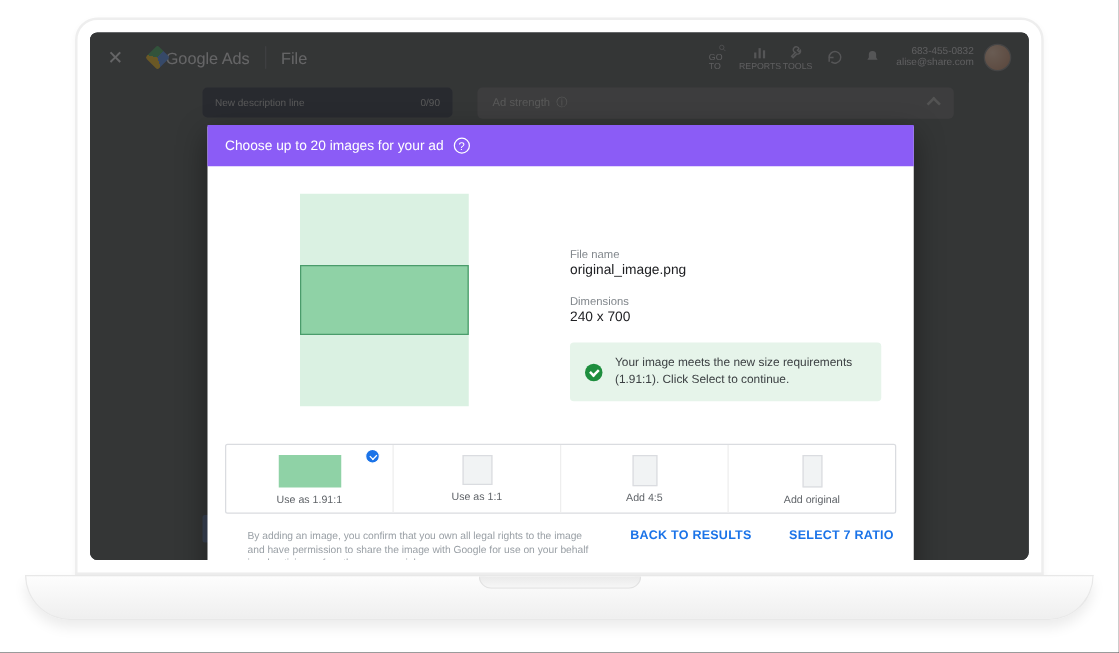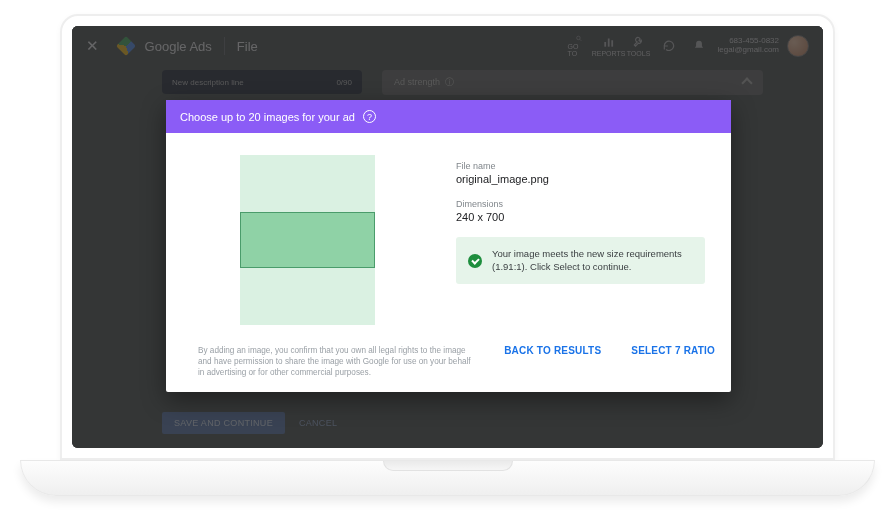--- a/index.html
+++ b/index.html
@@ -12,21 +12,21 @@
 
   
   .screen { position: relative; width: 100%; height: 100%; background: #3c4043; border-radius: 6px; overflow: hidden; }
 
   
   .backdrop { position: absolute; inset: 0; background: #3c4043; color: #cfd1d4; pointer-events: none; }
   .backdrop-overlay { position: absolute; inset: 0; background: rgba(50,50,50,0.72); }
 
   .topbar { position: absolute; top: 0; left: 0; right: 0; height: 40px; background: #3c4043; display: flex; align-items: center; padding: 0 14px; gap: 12px; font-size: 13px; color: #e8eaed; }
   .topbar .x { font-size: 15px; color: #e8eaed; margin-right: 8px; }
-  .logo { display: flex; align-items: center; gap: 12px; }
+  .logo { display: flex; align-items: center; gap: 0; }
   .logo-mark { width: 14px; height: 14px; background: conic-gradient(#4285F4 0 33%, #FBBC05 33% 66%, #34A853 66% 100%); transform: rotate(45deg); border-radius: 2px; }
   .divider-v { width: 1px; height: 18px; background: #5f6368; }
   .topbar-right { position: absolute; right: 14px; top: 0; height: 40px; display: flex; align-items: center; gap: 8px; }
   .icon-box { width: 22px; height: 22px; display: flex; flex-direction: column; align-items: center; justify-content: center; color: #cfd1d4; font-size: 7px; gap: 1px; }
   .icon-box svg { width: 14px; height: 14px; opacity: .8; }
   .account-text { font-size: 8px; line-height: 1.1; text-align: right; color: #cfd1d4; }
   .avatar { width: 22px; height: 22px; border-radius: 50%; background: radial-gradient(circle at 30% 30%, #f7c8a9, #c07a55); border: 1px solid #777; }
 
   .bg-panel { position: absolute; top: 44px; left: 90px; right: 60px; background: #0f172a; border-radius: 4px; padding: 8px 10px; height: 24px; display: flex; justify-content: space-between; font-size: 8px; color: #bbb; }
 
@@ -41,21 +41,21 @@
   .modal { position: absolute; top: 74px; left: 94px; width: 565px; background: #fff; box-shadow: 0 8px 24px rgba(0,0,0,0.4); border-radius: 2px; }
   .modal-header { background: #8b5cf6; color: #fff; font-size: 11px; padding: 10px 14px; display: flex; align-items: center; gap: 8px; }
   .help-circle { width: 13px; height: 13px; border: 1.4px solid #fff; border-radius: 50%; display: flex; align-items: center; justify-content: center; font-size: 9px; }
 
   .modal-body { display: flex; padding: 22px 26px 14px 26px; gap: 34px; }
 
   .preview-col { flex: 0 0 230px; display: flex; flex-direction: column; align-items: center; }
   .preview-box { width: 135px; height: 170px; background: #daf1e2; position: relative; }
   .crop-area { position: absolute; left: 0; right: 0; top: 50%; transform: translateY(-50%); height: 56px; background: #8fd2a6; border: 1.5px solid #4a9c6b; }
 
-  .info-col { flex: 1; font-size: 10px; color: #5f6368; padding-top: 6px; }
+  .info-col { flex: 1; font-size: 10px; color: #5f6368; padding-top: 6px; margin-top: 37px; }
   .info-label { font-size: 9px; color: #80868b; margin-bottom: 2px; }
   .info-value { font-size: 11px; color: #202124; margin-bottom: 14px; }
   .success-box { background: #e6f4ea; border-radius: 3px; padding: 10px 12px; display: flex; gap: 10px; align-items: center; color: #3c4043; font-size: 9.5px; line-height: 1.4; }
   .check-circle { flex: 0 0 14px; width: 14px; height: 14px; background: #1e8e3e; border-radius: 50%; display: flex; align-items: center; justify-content: center; margin-top: 1px; }
   .check-circle::after { content: ""; width: 5px; height: 3px; border-left: 2px solid #fff; border-bottom: 2px solid #fff; transform: rotate(-45deg); margin-top: -1px; }
 
   .ratio-row { border: 1px solid #dadce0; border-radius: 2px; margin: 16px 14px 6px 14px; display: flex; }
   .ratio-opt { flex: 1; padding: 8px 4px 6px 4px; display: flex; flex-direction: column; align-items: center; gap: 4px; position: relative; cursor: pointer; }
   .ratio-opt + .ratio-opt { border-left: 1px solid #eee; }
   .thumb { width: 44px; height: 26px; background: #f1f3f4; display: flex; align-items: center; justify-content: center; position: relative; }
@@ -115,21 +115,21 @@
                 <polyline points="4 18 4 12 10 12"></polyline>
               </svg>
           </div>
           <div class="icon-box">
             <svg viewBox="0 0 24 24" fill="#cfd1d4">
                 <path d="M12 3a5 5 0 0 0-5 5v4l-2 3h14l-2-3V8a5 5 0 0 0-5-5z"></path>
               </svg>
           </div>
           <div class="account-text">
             <div>683-455-0832</div>
-            <div>legal@gmail.com</div>
+            <div>alise@share.com</div>
           </div>
           <div class="avatar"></div>
         </div>
       </div>
 
       <div class="bg-panel" style="width:200px">
         <span>New description line</span>
         <span>0/90</span>
       </div>
       <div class="bg-adstrength">
@@ -162,20 +162,39 @@
           <div class="info-value">original_image.png</div>
           <div class="info-label">Dimensions</div>
           <div class="info-value">240 x 700</div>
           <div class="success-box">
             <span class="check-circle"></span>
             <span>Your image meets the new size requirements (1.91:1). Click Select to continue.</span>
           </div>
         </div>
       </div>
 
+      <div class="ratio-row" id="ratio-row">
+          <div class="ratio-opt">
+            <div class="thumb t191"></div>
+            <div class="ratio-label">Use as 1.91:1</div>
+            <div class="badge-check"></div>
+          </div>
+          <div class="ratio-opt">
+            <div class="thumb t11"></div>
+            <div class="ratio-label">Use as 1:1</div>
+          </div>
+          <div class="ratio-opt">
+            <div class="thumb t45"></div>
+            <div class="ratio-label">Add 4:5</div>
+          </div>
+          <div class="ratio-opt">
+            <div class="thumb torig"></div>
+            <div class="ratio-label">Add original</div>
+          </div>
+        </div>
 
       <div class="modal-actions">
         <div class="modal-legal">By adding an image, you confirm that you own all legal rights to the image and have permission to share the image with Google for use on your behalf in advertising or for other commercial purposes.</div>
         <div class="action-links">
           <span class="txtbtn">BACK TO RESULTS</span>
           <span class="txtbtn">SELECT 7 RATIO</span>
         </div>
       </div>
     </div>
 

